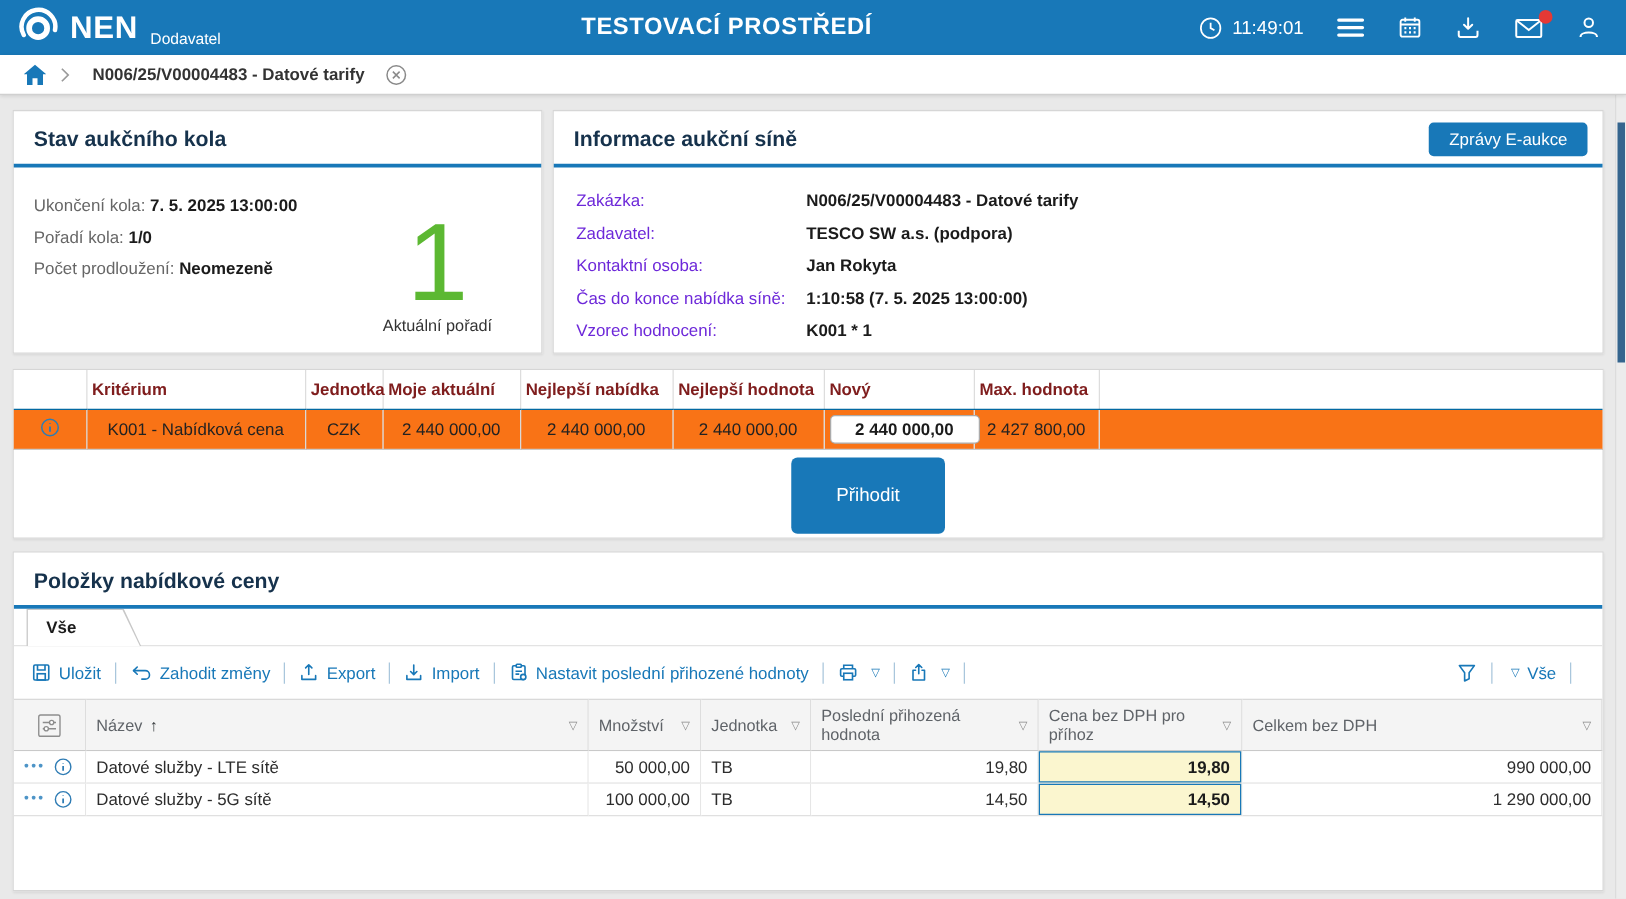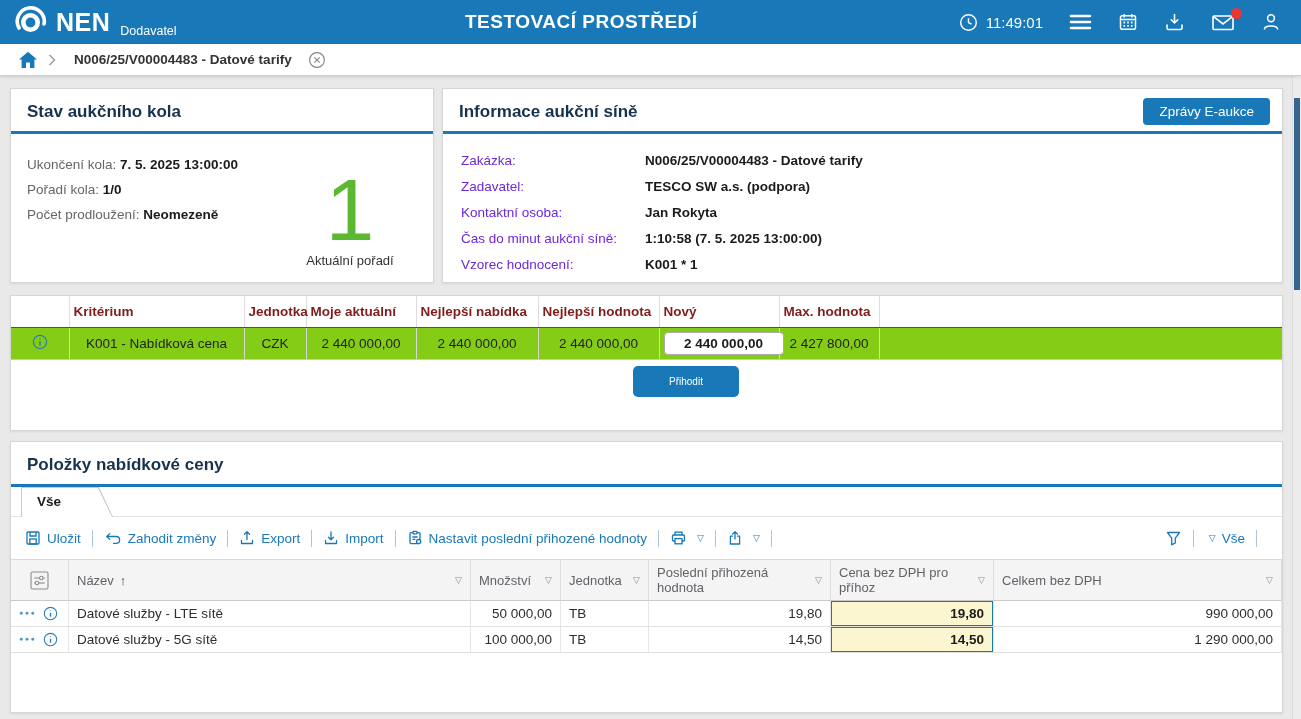--- a/index.html
+++ b/index.html
@@ -61,32 +61,32 @@
   .bid-head { display:flex; align-items:baseline; padding:13px 16px 9px; border-bottom:3px solid #1878b8; }
   .bid-head h3 { font-size:17px; font-weight:700; color:#16324c; }
   .bid-alert { color:#e00000; font-weight:700; font-size:13.5px; margin-left:42px; }
   .bid-note { margin-left:auto; font-style:italic; font-size:13px; color:#333; }
   table.bidtbl { border-collapse:collapse; width:100%; font-size:13.5px; table-layout:fixed; }
   table.bidtbl th {
     font-weight:700; color:#7f1d1d; text-align:left; padding:8px 4px;
     border-right:1px solid #ddd; border-bottom:1px solid #0369a1; background:#fff;
   }
   table.bidtbl td {
-    background:#84cc16; text-align:center; padding:4px; height:31px;
+    background:#f97316; text-align:center; padding:4px; height:31px;
     border-right:1px solid #d9d9d9; border-bottom:1px solid #c9c9c9;
   }
   table.bidtbl .nob { border-right:none; }
   .bid-input {
     width:120px; font-family:inherit; font-size:13.5px; font-weight:700; text-align:center;
     border:1px solid #ababab; border-radius:4px; background:#fff; padding:3px 4px; color:#1b1b1b;
   }
   .bid-btnrow { padding:6px 0 0 622px; }
   .bid-btn {
     background:#1878b8; color:#fff; border:none; border-radius:5px; font-family:inherit;
-    font-size:10px; padding:10px 36px; cursor:pointer;
+    font-size:15px; padding:22px 36px; cursor:pointer;
   }
   
   .panel-items { height:272px; overflow:hidden; }
   .tabrow { height:30px; border-bottom:1px solid #e3e3e3; position:relative; }
   .tab { position:absolute; left:10px; top:0; height:30px; width:92px; }
   .tab .t-outer { position:absolute; inset:0; background:#c8c8c8;
     clip-path:polygon(0 0,calc(100% - 14px) 0,100% 100%,0 100%); }
   .tab .t-inner { position:absolute; left:1px; top:1px; width:90px; height:29px; background:#fff;
     clip-path:polygon(0 0,calc(100% - 14px) 0,100% 100%,0 100%);
     font-weight:700; font-size:13.5px; color:#1b1b1b; line-height:28px; padding-left:15px; }
@@ -251,21 +251,21 @@
         </div>
         <div class="info-row">
           <span class="lbl">Zadavatel:</span>
           <span class="val">TESCO SW a.s. (podpora)</span>
         </div>
         <div class="info-row">
           <span class="lbl">Kontaktní osoba:</span>
           <span class="val">Jan Rokyta</span>
         </div>
         <div class="info-row">
-          <span class="lbl">Čas do minut aukční síně:</span>
+          <span class="lbl">Čas do konce nabídka síně:</span>
           <span class="val">1:10:58 (7. 5. 2025 13:00:00)</span>
         </div>
         <div class="info-row">
           <span class="lbl">Vzorec hodnocení:</span>
           <span class="val">K001 * 1</span>
         </div>
       </div>
     </section>
   </div>
 

